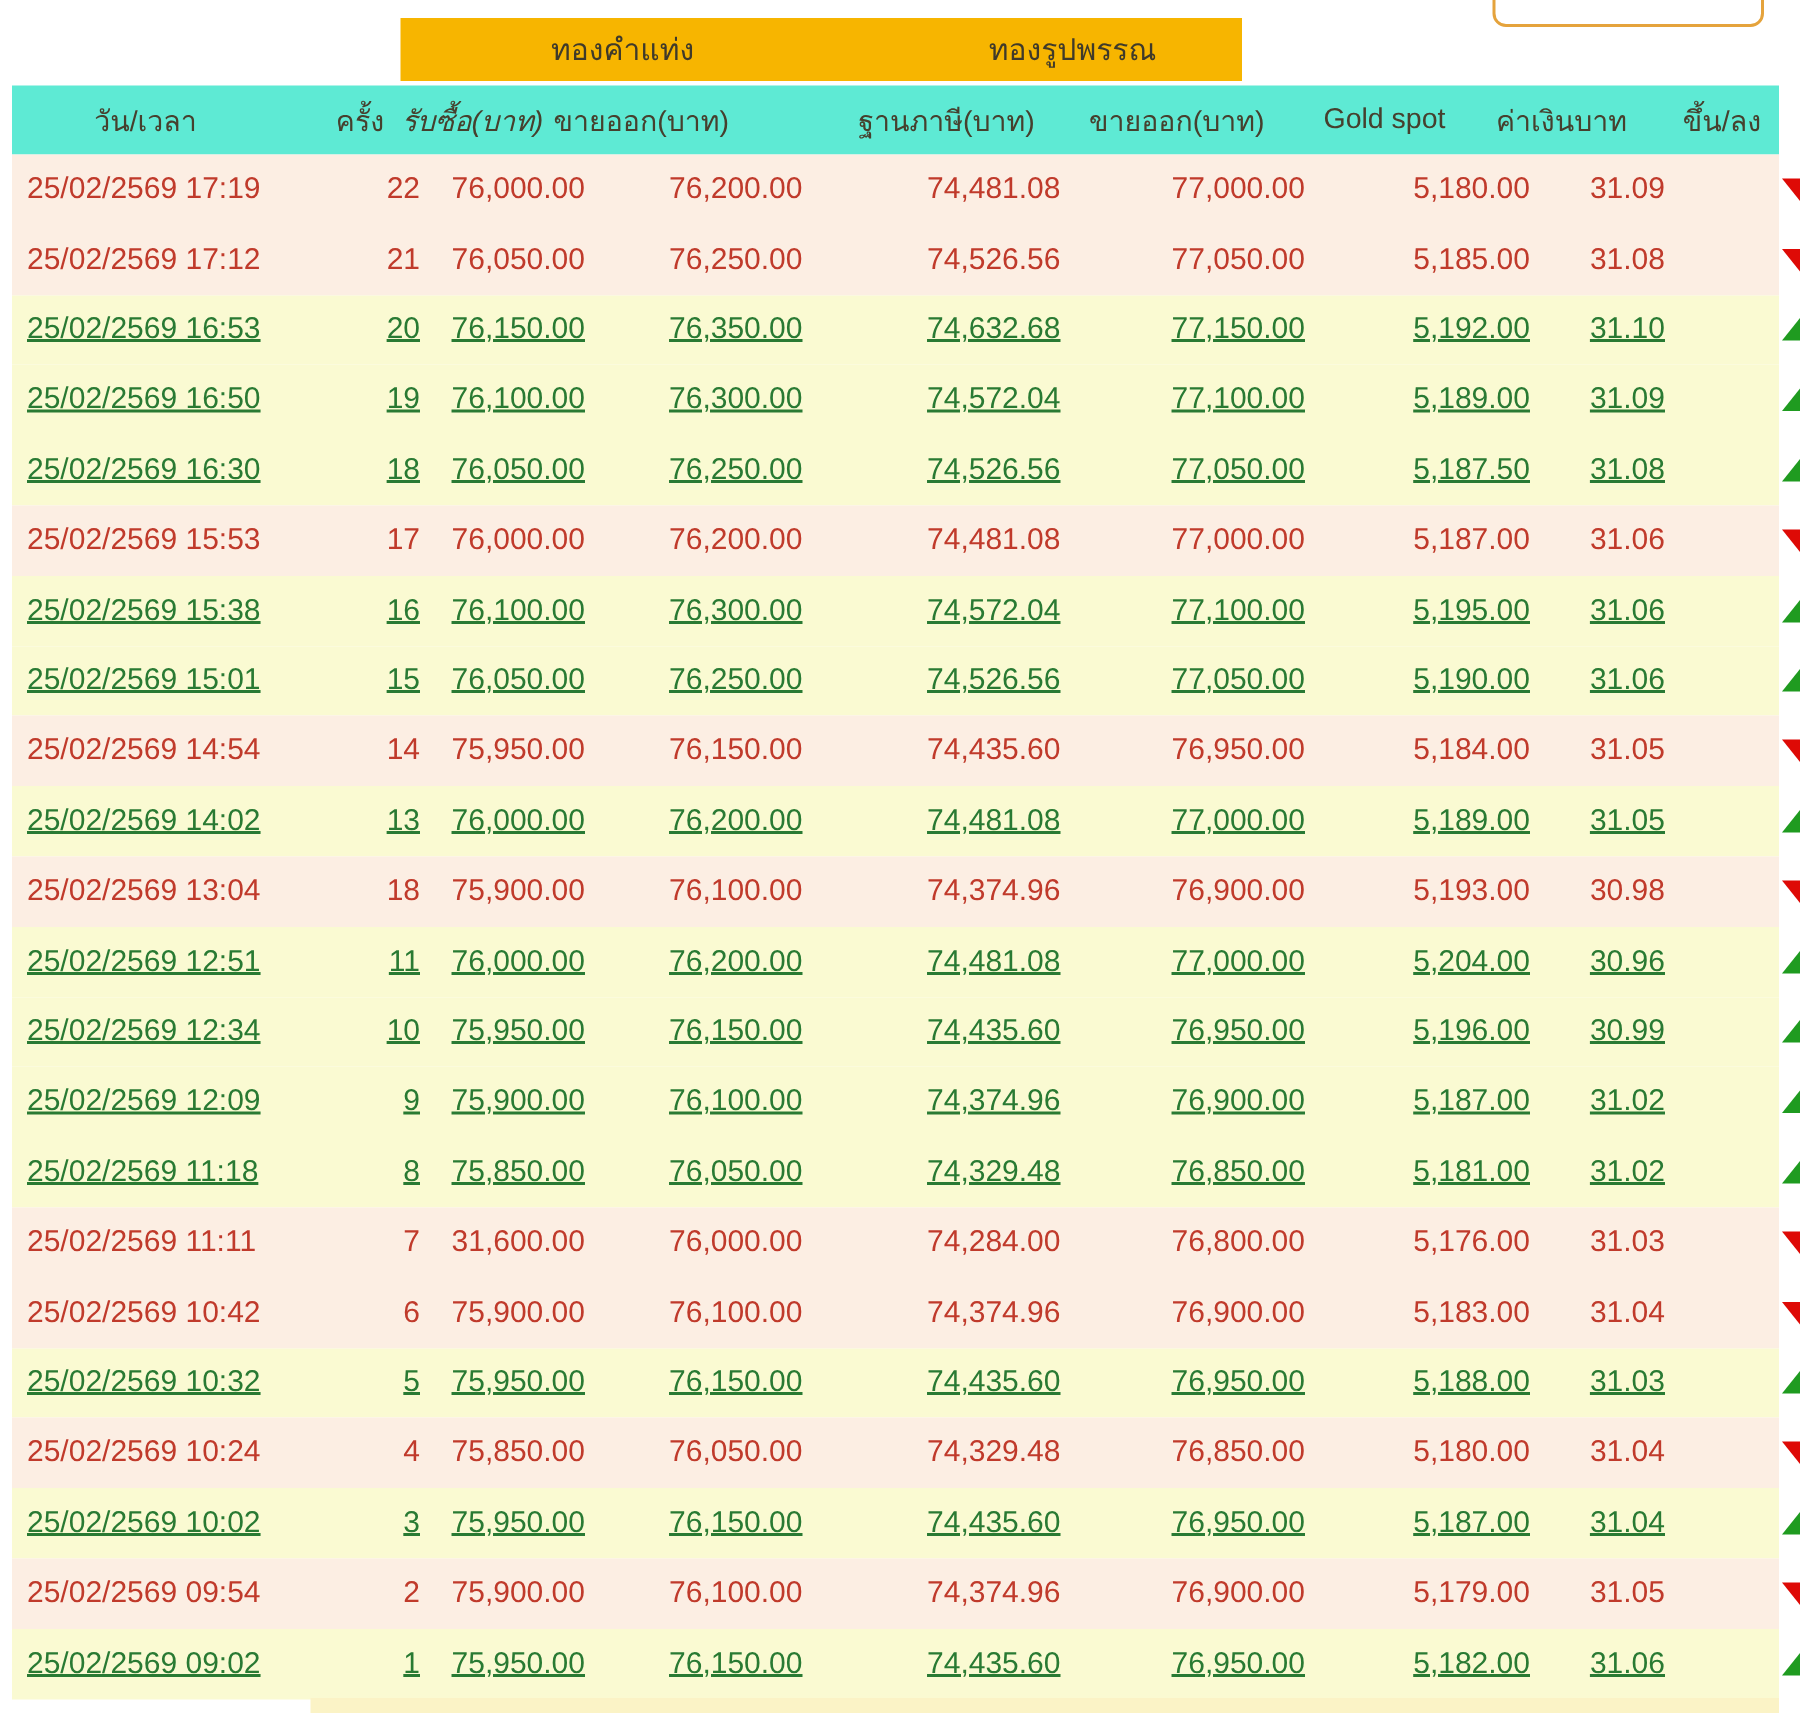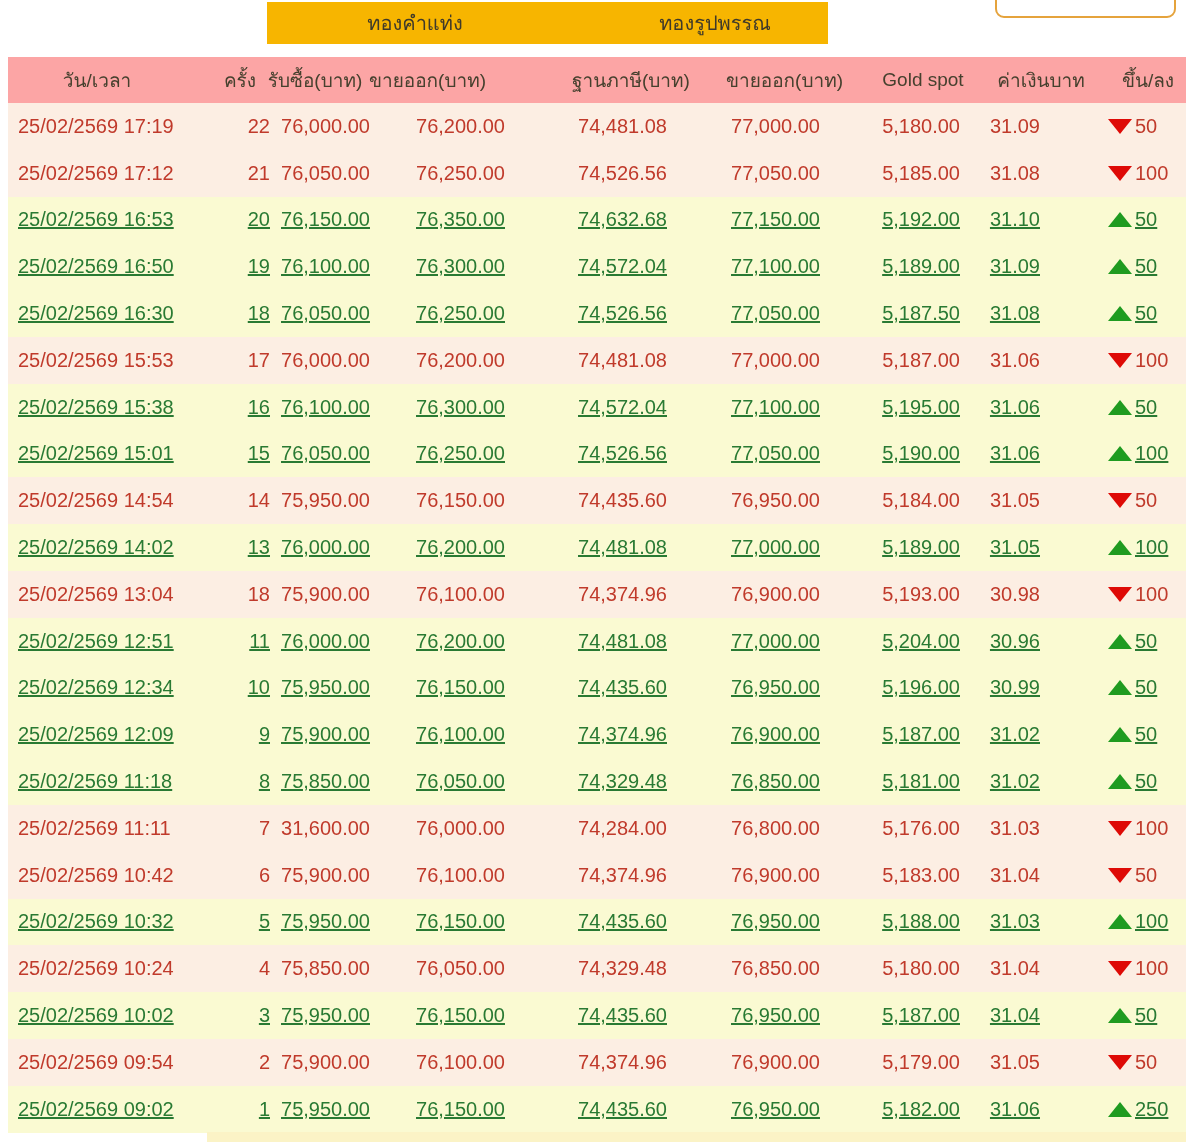--- a/index.html
+++ b/index.html
@@ -16,21 +16,21 @@
     left:995px;top:-14px;
     width:181px;height:32px;
     box-sizing:border-box;
     border:2px solid #e5a33c;
     border-radius:9px;
     background:#ffffff;
   }
   
   .banner{
     position:absolute;
-    left:267px;top:2px;
+    left:267px;top:12px;
     width:561px;height:42px;
     background:#f7b500;
     display:flex;
   }
   .banner-label{
     position:absolute;top:0;height:42px;
     display:flex;align-items:center;
     transform:translateX(-50%);
     color:#3f3a2a;font-size:20px;font-weight:400;
     white-space:nowrap;
@@ -41,41 +41,42 @@
   .table{
     position:absolute;left:8px;top:57px;width:1178px;
   }
   .thead,.row{
     display:grid;
     grid-template-columns:172px 90px 110px 135px 162px 153px 140px 80px 136px;
     align-items:center;
   }
   .thead{
     height:46px;
-    background:#fca5a5;
+    background:#5eead4;
     color:#46402e;
     font-size:19px;
   }
   .thead .hcell{
     display:flex;align-items:center;justify-content:center;
     white-space:nowrap;
   }
   .h1{justify-content:flex-start;padding-left:6px;}
   .h2{transform:translateX(15px);}
-  .h3{transform:translateX(-10px);}
+  .h3{transform:translateX(-10px);font-style:italic;}
   .h4{transform:translateX(-20px);}
   .h5{transform:translateX(35px);}
   .h6{transform:translateX(31px);}
   .h7{transform:translateX(23px);}
   .h8{transform:translateX(31px);}
   .h9{transform:translateX(30px);}
   .row{
     height:46.8px;
     font-size:20px;
     white-space:nowrap;
+    gap:10px;
   }
   .row.down{background:#fceee3;color:#c03a2b;}
   .row.up{background:#fafad2;color:#297a33;text-decoration:underline;}
   .cell{box-sizing:border-box;}
   .c-date{padding-left:10px;text-align:left;}
   .c-count{padding-left:8px;text-align:right;}
   .c-num{padding-right:10px;text-align:right;}
   .c-change{
     padding-left:58px;
     display:flex;align-items:center;

